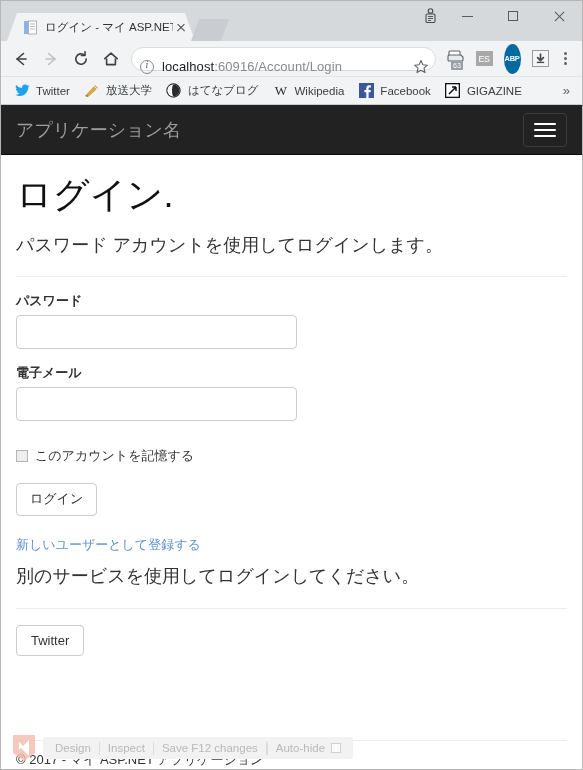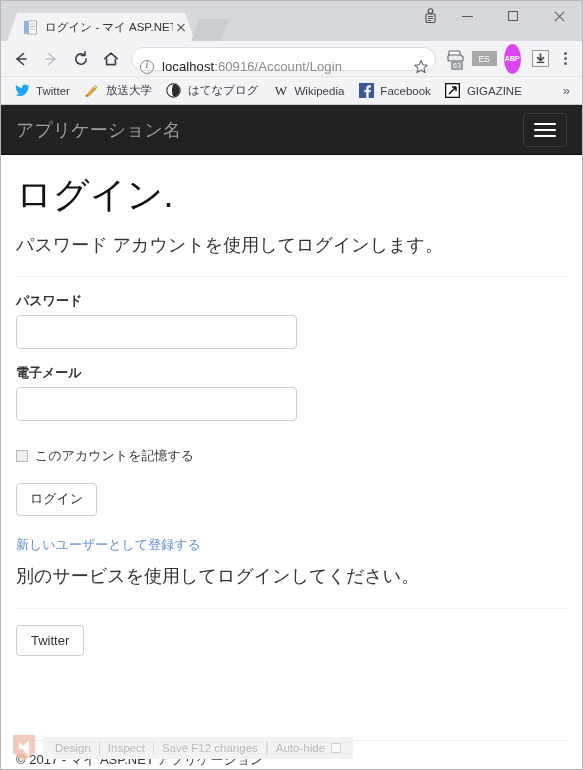--- a/index.html
+++ b/index.html
@@ -161,30 +161,30 @@
     margin-left: 4px;
   }
   .ext {
     width: 26px; height: 26px;
     flex: 0 0 auto;
     display: flex; align-items: center; justify-content: center;
     position: relative;
     margin: 0 1px;
   }
   .ext-es {
-    width: 25px; height: 15px;
+    width: 17px; height: 15px;
     background: #a8a8a8;
     color: #fff;
     font-size: 9px;
     display: flex; align-items: center; justify-content: center;
     letter-spacing: -0.5px;
   }
   .ext-abp {
     width: 17px; height: 30px; border-radius: 50%;
-    background: #d946ef;
+    background: #0369a1;
     color: #fff; font-size: 7.5px; font-weight: bold;
     display: flex; align-items: center; justify-content: center;
     letter-spacing: -0.3px;
   }
   .ext-dl {
     width: 17px; height: 17px;
     border: 1px solid #9a9a9a;
     background: #f5f5f5;
     display: flex; align-items: center; justify-content: center;
   }

